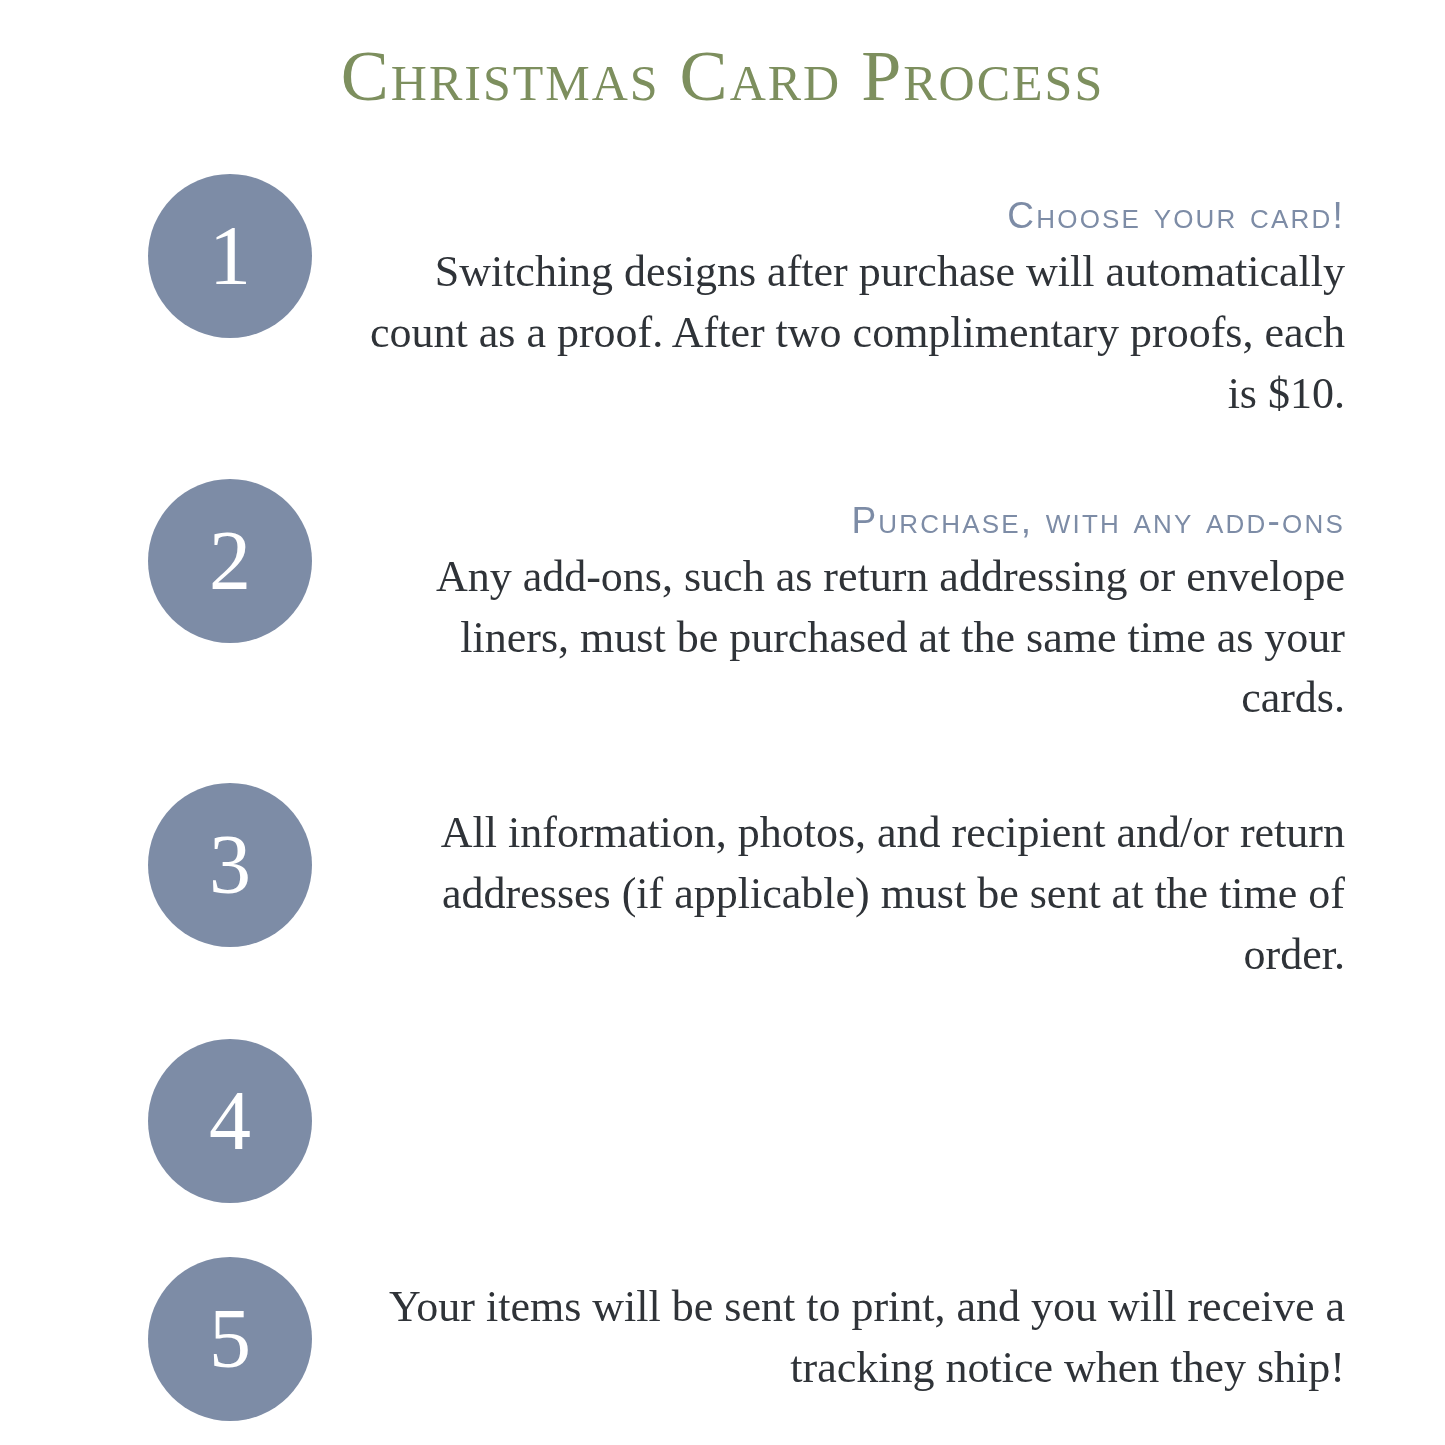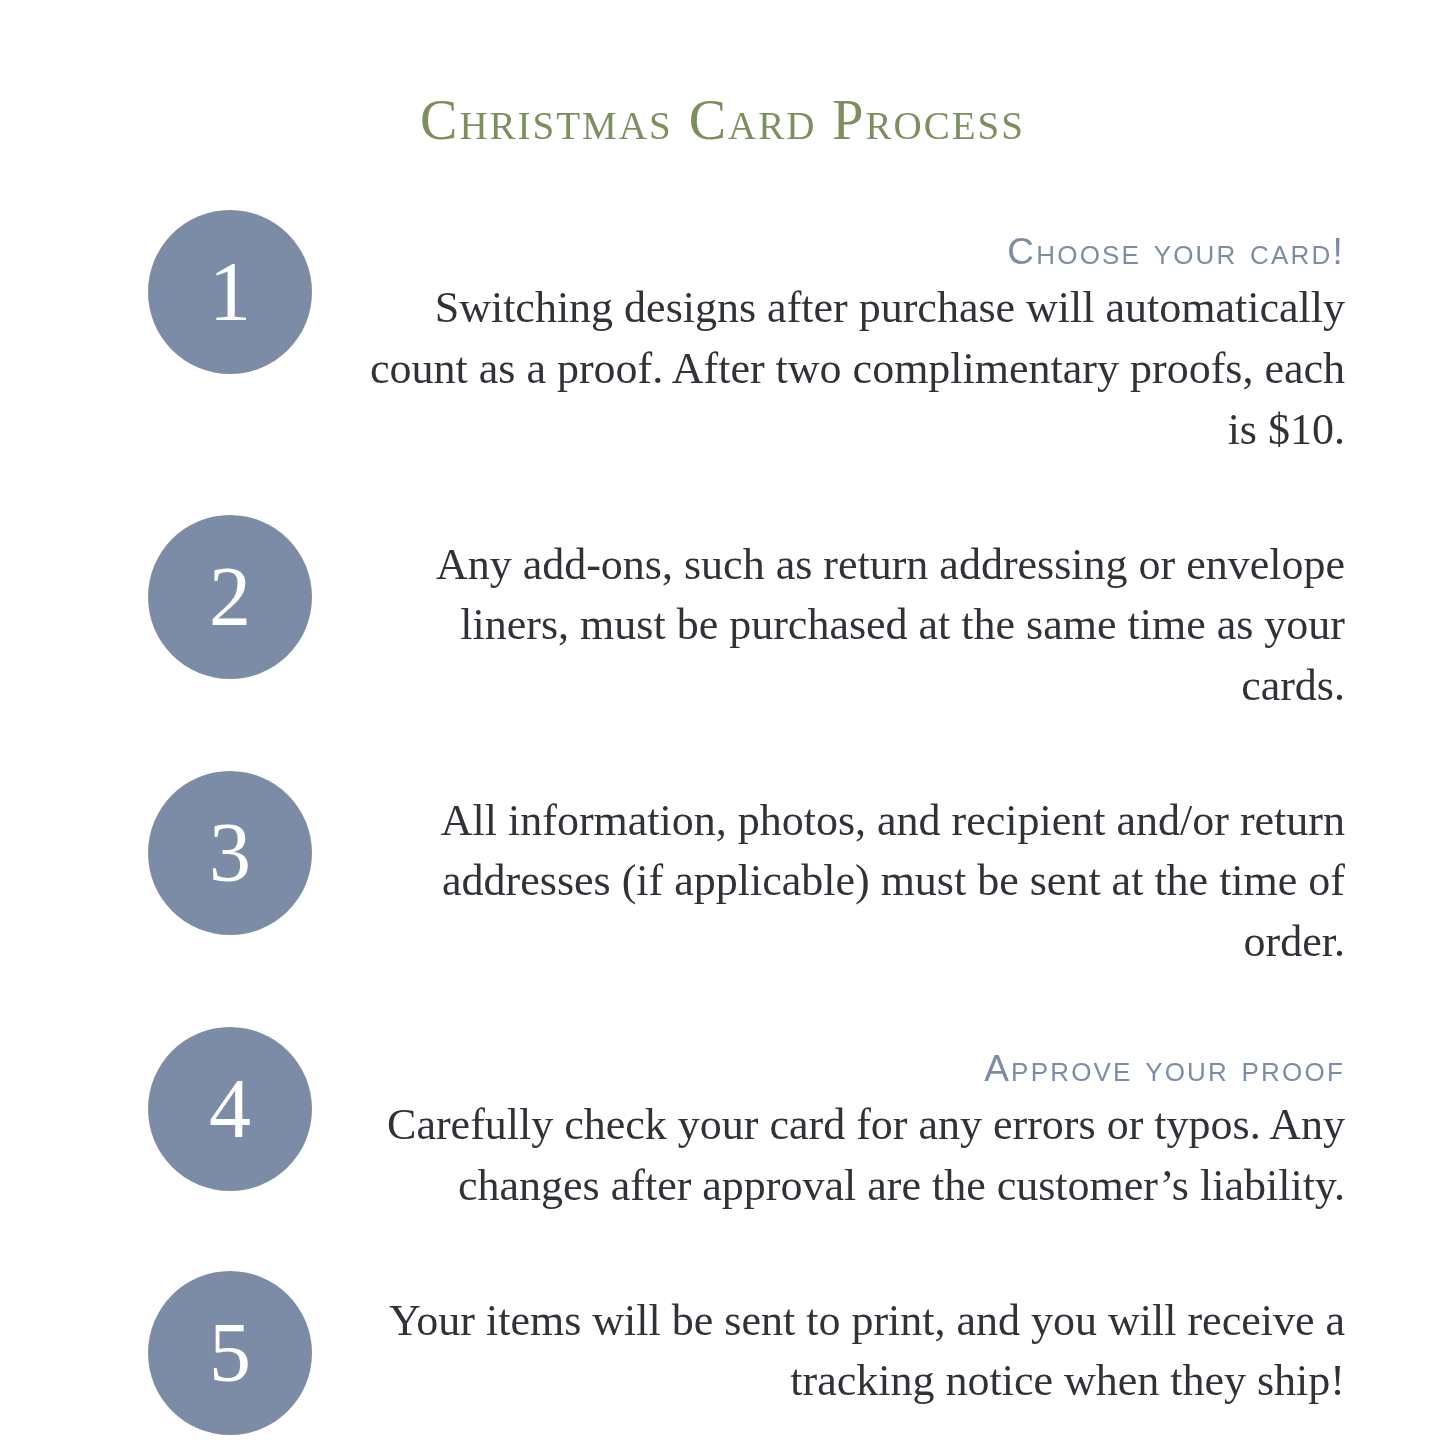--- a/index.html
+++ b/index.html
@@ -16,26 +16,26 @@
   .page {
     position: relative;
     width: 1445px;
     height: 1445px;
     box-sizing: border-box;
   }
   .title {
     text-align: center;
     color: #7d8f5e;
     font-family: "Liberation Serif", serif;
-    font-size: 56px;
+    font-size: 72px;
     font-variant: small-caps;
     letter-spacing: 2px;
     font-weight: 400;
     margin: 0;
-    padding-top: 92px;
+    padding-top: 40px;
     line-height: 1;
   }
   .steps {
     margin-top: 62px;
     padding-left: 148px;
     padding-right: 100px;
   }
   .step {
     display: flex;
     align-items: flex-start;
@@ -98,37 +98,34 @@
       <div class="badge">1</div>
       <div class="step-body">
         <h2 class="step-heading">Choose your card!</h2>
         <p class="step-text">Switching designs after purchase will automatically count as a proof. After two complimentary proofs, each is $10.</p>
       </div>
     </div>
 
     <div class="step">
       <div class="badge">2</div>
       <div class="step-body">
+        <h2 class="step-heading">Purchase, with any add-ons</h2>
         <p class="step-text">Any add-ons, such as return addressing or envelope liners, must be purchased at the same time as your cards.</p>
       </div>
     </div>
 
     <div class="step">
       <div class="badge">3</div>
       <div class="step-body">
         <p class="step-text">All information, photos, and recipient and/or return addresses (if applicable) must be sent at the time of order.</p>
       </div>
     </div>
 
     <div class="step">
       <div class="badge">4</div>
-      <div class="step-body">
-        <h2 class="step-heading">Approve your proof</h2>
-        <p class="step-text">Carefully check your card for any errors or typos. Any changes after approval are the customer’s liability.</p>
-      </div>
     </div>
 
     <div class="step">
       <div class="badge">5</div>
       <div class="step-body">
         <p class="step-text">Your items will be sent to print, and you will receive a tracking notice when they ship!</p>
       </div>
     </div>
 
   </div>

